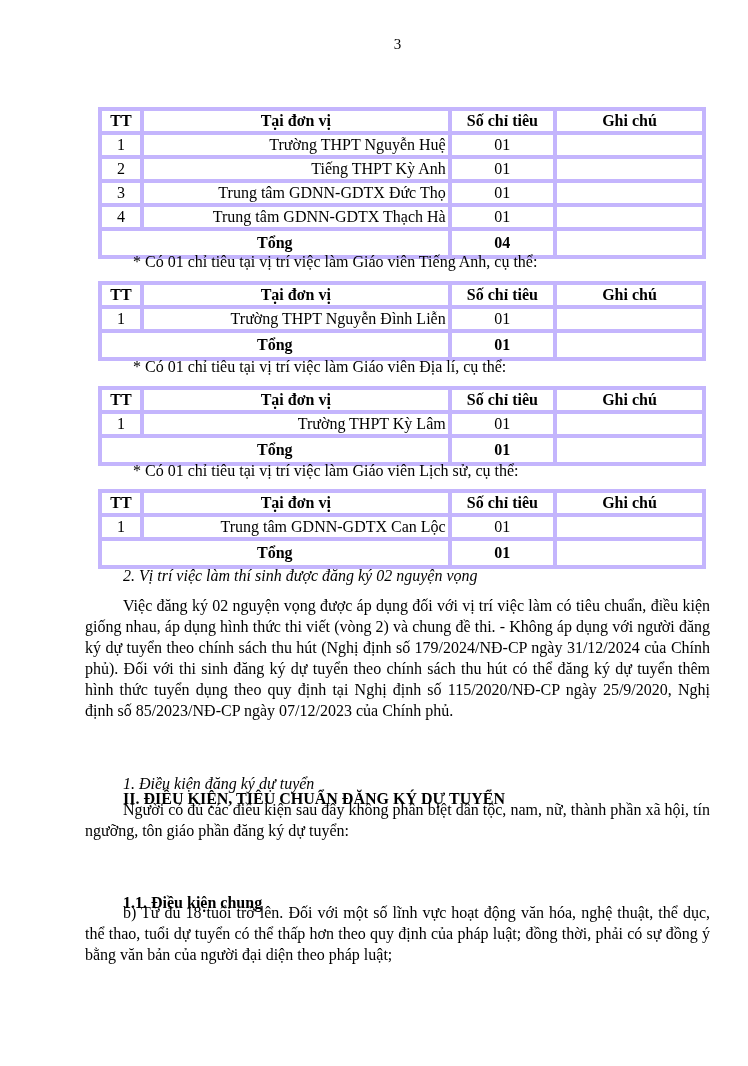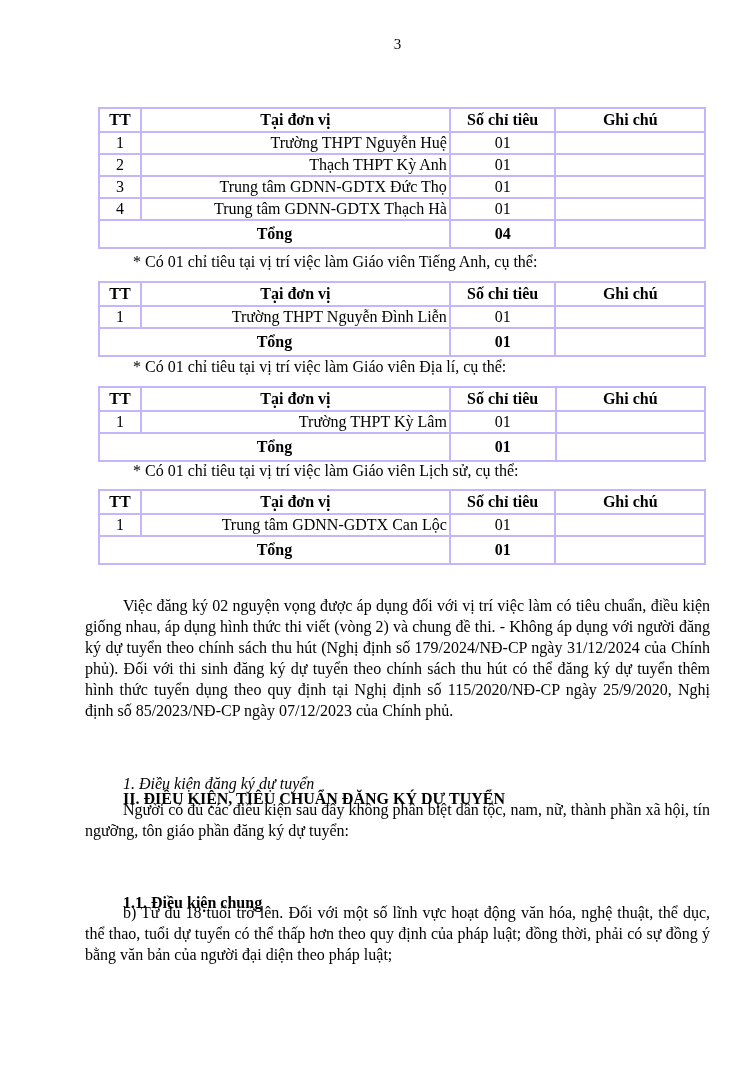--- a/index.html
+++ b/index.html
@@ -26,21 +26,21 @@
     left: 85px; width: 625px;
     text-indent: 48px; line-height: 19px;
   }
   .doc-table {
     left: 98px; width: 608px;
     border-collapse: collapse;
     border: 2px solid #000;
     font-size: 16px;
   }
   .doc-table th, .doc-table td {
-    border: 2px solid #c4b5fd;
+    border: 4px solid #c4b5fd;
     padding: 0 2px;
     line-height: 20px;
     vertical-align: middle;
   }
   .doc-table th { font-weight: bold; text-align: center; height: 24px; }
   .doc-table td { height: 21px; }
   .col-tt   { width: 42px; }
   .col-unit { width: 310px; }
   .col-quota{ width: 106px; }
   .col-note { width: 150px; }
@@ -85,21 +85,21 @@
     </thead>
     <tbody>
       <tr>
         <td class="c-tt">1</td>
         <td class="c-unit">Trường THPT Nguyễn Huệ</td>
         <td class="c-quota">01</td>
         <td class="c-note"></td>
       </tr>
       <tr>
         <td class="c-tt">2</td>
-        <td class="c-unit">Thạch THPT Kỳ Anh</td>
+        <td class="c-unit">Tiếng THPT Kỳ Anh</td>
         <td class="c-quota">01</td>
         <td class="c-note"></td>
       </tr>
       <tr>
         <td class="c-tt">3</td>
         <td class="c-unit">Trung tâm GDNN-GDTX Đức Thọ</td>
         <td class="c-quota">01</td>
         <td class="c-note"></td>
       </tr>
       <tr>
@@ -202,20 +202,21 @@
         <td class="c-note"></td>
       </tr>
       <tr class="total-row">
         <td colspan="2">Tổng</td>
         <td>01</td>
         <td></td>
       </tr>
     </tbody>
   </table>
 
+  <div class="abs h-italic" style="top:566px">2. Vị trí việc làm thí sinh được đăng ký 02 nguyện vọng</div>
   <div class="abs para" style="top:595px">Việc đăng ký 02 nguyện vọng được áp dụng đối với vị trí việc làm có tiêu chuẩn, điều kiện giống nhau, áp dụng hình thức thi viết (vòng 2) và chung đề thi. - Không áp dụng với người đăng ký dự tuyển theo chính sách thu hút (Nghị định số 179/2024/NĐ-CP ngày 31/12/2024 của Chính phủ). Đối với thi sinh đăng ký dự tuyển theo chính sách thu hút có thể đăng ký dự tuyển thêm hình thức tuyển dụng theo quy định tại Nghị định số 115/2020/NĐ-CP ngày 25/9/2020, Nghị định số 85/2023/NĐ-CP ngày 07/12/2023 của Chính phủ.</div>
 
   <div class="abs h-bold" style="top:745px">II. ĐIỀU KIỆN, TIÊU CHUẨN ĐĂNG KÝ DỰ TUYỂN</div>
   <div class="abs h-italic" style="top:774px">1. Điều kiện đăng ký dự tuyển</div>
   <div class="abs para" style="top:799px">Người có đủ các điều kiện sau đây không phân biệt dân tộc, nam, nữ, thành phần xã hội, tín ngưỡng, tôn giáo phần đăng ký dự tuyển:</div>
   <div class="abs h-bold" style="top:849px">1.1. Điều kiện chung</div>
   <div class="abs para" style="top:902px">b) Từ đủ 18 tuổi trở lên. Đối với một số lĩnh vực hoạt động văn hóa, nghệ thuật, thể dục, thể thao, tuổi dự tuyển có thể thấp hơn theo quy định của pháp luật; đồng thời, phải có sự đồng ý bằng văn bản của người đại diện theo pháp luật;</div>
 
 </div>
 

